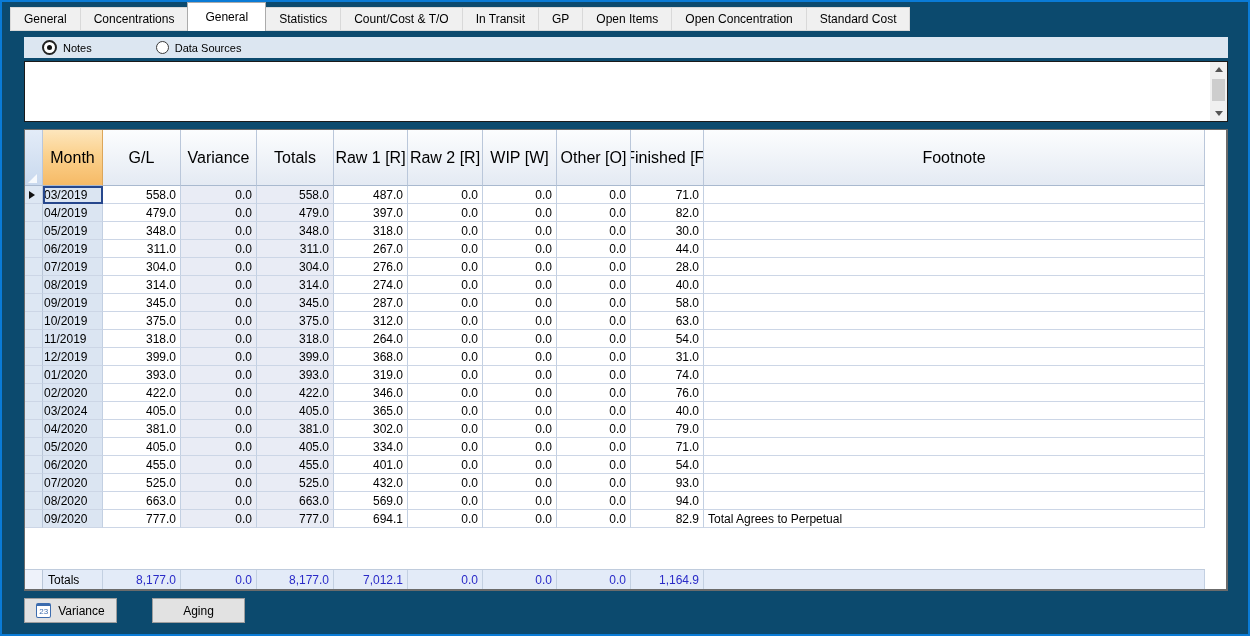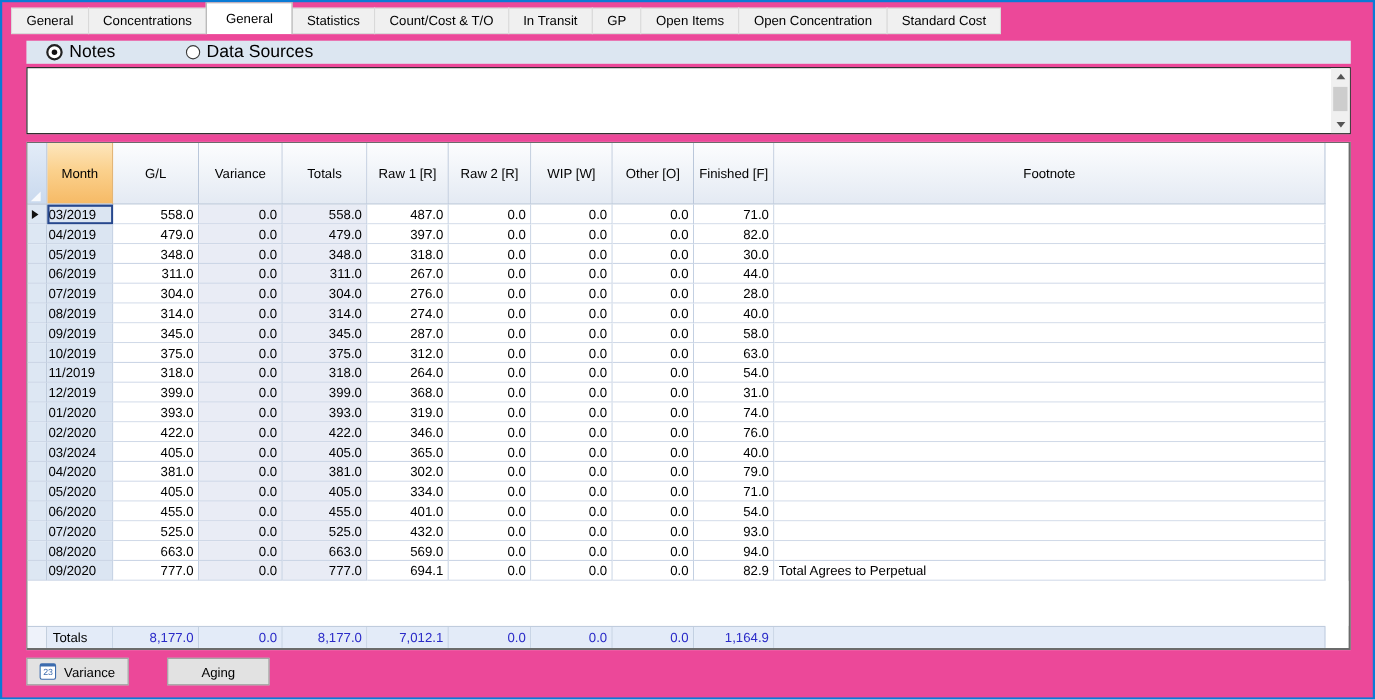--- a/index.html
+++ b/index.html
@@ -1,38 +1,38 @@
 <!DOCTYPE html>
 <html><head>
 <meta charset="utf-8">
 <style>
   html,body{margin:0;padding:0;background:#fff;}
   .window{
     position:relative;width:1250px;height:636px;box-sizing:border-box;
-    border:2px solid #0a7bd6;background:#ec4899;overflow:hidden;
+    border:2px solid #0a7bd6;background:#0c4a6e;overflow:hidden;
     font-family:"Liberation Sans","DejaVu Sans",sans-serif;color:#000;
   }
   
   .tabbar{display:flex;align-items:flex-end;padding-left:8px;height:29px;}
   .tab{
     background:#f0f0f0;border:1px solid #d9d9d9;margin-right:-1px;
     height:24px;box-sizing:border-box;display:flex;align-items:center;
     padding:0 13px;font-size:12px;white-space:nowrap;cursor:default;
   }
   .tab.active{
     background:#fff;border:1px solid #ababab;border-bottom:none;
     height:29px;padding:0 17px;position:relative;z-index:2;
   }
   
   .radiobar{
     margin:6px 20px 0 22px;height:21px;background:#dce6f1;
     display:flex;align-items:center;
   }
   .radio-group{display:flex;align-items:center;gap:64px;padding-left:18px;height:100%;}
-  .radio-item{display:flex;align-items:center;gap:6px;font-size:16px;}
+  .radio-item{display:flex;align-items:center;gap:6px;font-size:11px;}
   .radio-btn{
     width:11px;height:11px;border:1px solid #3a3a3a;border-radius:50%;
     background:#fff;display:inline-flex;align-items:center;justify-content:center;flex:none;
   }
   .radio-btn.checked{border-width:2px;border-color:#222;}
   .radio-btn.checked::after{content:"";width:5px;height:5px;border-radius:50%;background:#111;}
   
   .notesbox{
     margin:3px 20px 0 22px;height:61px;box-sizing:border-box;border:1px solid #1a1a1a;
     background:#fff;position:relative;font-size:12px;
@@ -53,21 +53,21 @@
     margin:7px 20px 0 22px;height:462px;box-sizing:border-box;
     border:1px solid #6b6b6b;border-right-width:2px;border-bottom-width:2px;
     background:#fff;display:flex;flex-direction:column;overflow:hidden;
   }
   .ghead,.grow,.gtotals{display:grid;grid-template-columns:var(--cols);width:1180px;flex:none;}
   .ghead{height:56px;}
   .hcell{
     background:linear-gradient(to bottom,#fcfdfe,#e4eaf3);
     border-right:1px solid #bac7da;border-bottom:1px solid #a9b9cf;
     display:flex;align-items:center;justify-content:center;
-    font-size:12px;box-sizing:border-box;overflow:hidden;white-space:nowrap;
+    font-size:16px;box-sizing:border-box;overflow:hidden;white-space:nowrap;
   }
   .hcell.hsel{background:linear-gradient(to bottom,#e3ecf8,#c9d9ee);position:relative;}
   .corner-tri{
     position:absolute;bottom:2px;left:3px;width:0;height:0;
     border-bottom:9px solid rgba(255,255,255,.85);border-left:9px solid transparent;
   }
   .hcell.hmonth{background:linear-gradient(to bottom,#fde6bd,#fbd18d 45%,#f6ba66);border-right:1px solid #dca65a;}
   .grow{height:18px;}
   .cell{
     border-right:1px solid #c3d0e2;border-bottom:1px solid #ccd6e6;

